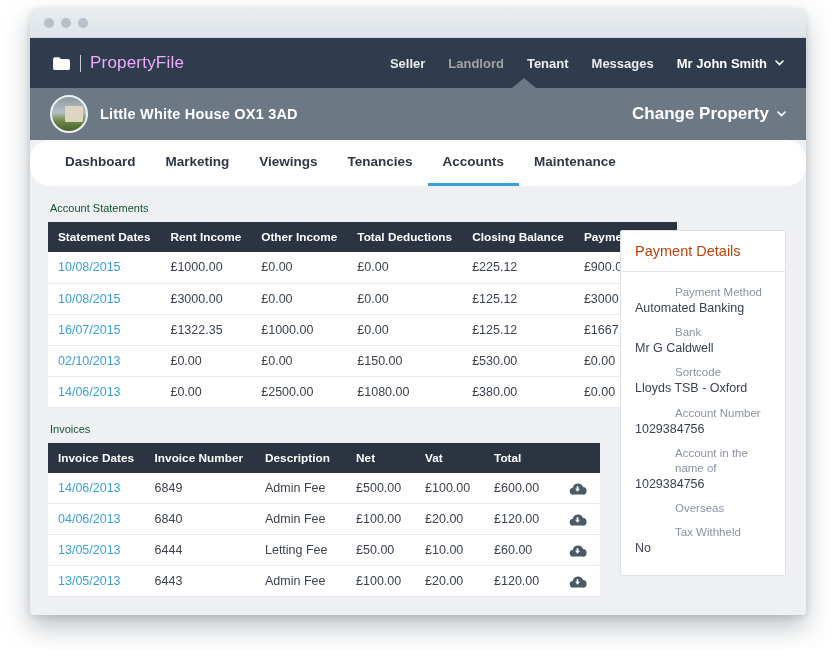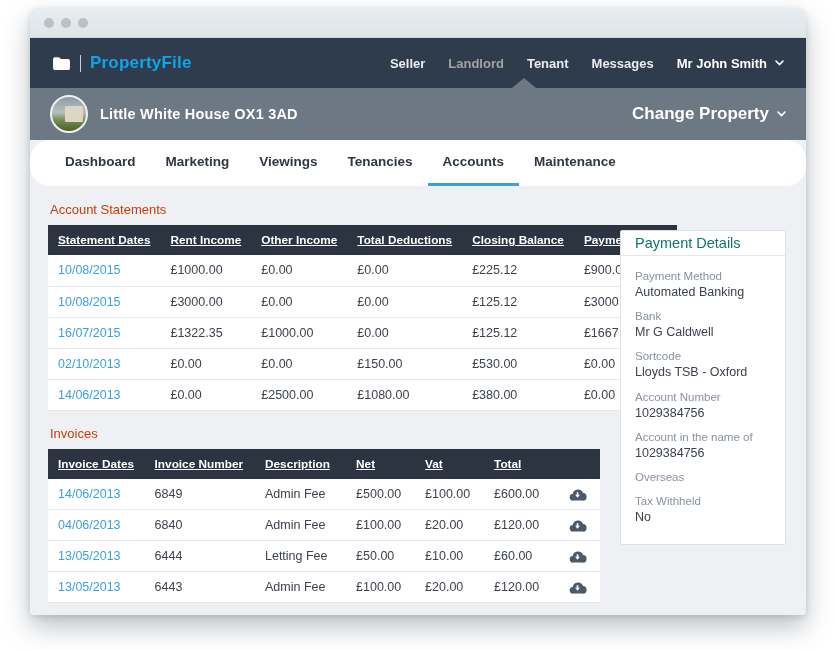--- a/index.html
+++ b/index.html
@@ -15,64 +15,64 @@
   .browser-window{
     position:absolute;left:30px;top:8px;width:776px;height:607px;
     border-radius:8px 8px 4px 4px;overflow:hidden;background:var(--content-bg);
     box-shadow:0 12px 26px rgba(80,92,104,.38),0 2px 6px rgba(0,0,0,.12);
   }
   
   .chrome{height:30px;background:linear-gradient(#e9edf0,#dee4e8);border-bottom:1px solid #ccd3d9;display:flex;align-items:center;padding-left:14px;gap:7px;}
   .chrome-dot{width:10px;height:10px;border-radius:50%;background:#b7c1c9;}
   
   .navbar{height:50px;background:var(--navbar-bg);display:flex;align-items:center;padding:0 22px;}
-  .logo{display:flex;align-items:center;gap:9px;color:#0ea5e9;font-size:17px;font-weight:bold;letter-spacing:.2px;justify-content:flex-end;}
+  .logo{display:flex;align-items:center;gap:9px;color:#f0abfc;font-size:17px;font-weight:normal;letter-spacing:.2px;justify-content:flex-end;}
   .logo-divider{width:1px;height:17px;background:rgba(255,255,255,.75);}
   .nav-right{margin-left:auto;display:flex;align-items:center;gap:23px;}
   .nav-item{color:rgba(255,255,255,.9);font-size:13px;font-weight:bold;text-decoration:none;cursor:pointer;}
   .nav-item.active{color:#a3a3a3;}
   .user-menu{display:flex;align-items:center;gap:8px;color:#fff;font-size:13px;font-weight:bold;cursor:pointer;}
   
   .property-bar{height:52px;background:var(--property-bar-bg);display:flex;align-items:center;padding:0 20px;position:relative;}
   .nav-pointer{position:absolute;top:-10px;left:482px;width:0;height:0;border-left:12px solid transparent;border-right:12px solid transparent;border-bottom:10px solid var(--property-bar-bg);}
   .avatar{width:38px;height:38px;border-radius:50%;border:2px solid #eef1f2;margin-right:12px;overflow:hidden;position:relative;background:linear-gradient(180deg,#8e9aa4 0%,#b6bfc2 45%,#6f8a4a 70%,#47632c 100%);flex:none;}
   .avatar-house{position:absolute;right:3px;top:9px;width:18px;height:16px;background:#ded6c2;border-radius:1px;}
   .property-name{color:#fff;font-size:14.5px;font-weight:bold;letter-spacing:.2px;}
   .change-property{margin-left:auto;display:flex;align-items:center;gap:8px;color:#fff;font-size:17px;font-weight:bold;cursor:pointer;}
   
   .tabbar{height:46px;background:#fff;display:flex;align-items:stretch;padding-left:20px;border-radius:20px;}
   .tab{display:flex;align-items:center;padding:0 15px;font-size:13.5px;font-weight:bold;color:#2f3743;border-bottom:3px solid transparent;cursor:pointer;}
   .tab.active{border-bottom-color:var(--accent);}
   
   .content{display:flex;gap:20px;padding:16px 20px 0 18px;background:var(--content-bg);height:429px;overflow:hidden;align-items:flex-start;}
   .main-col{width:552px;flex:none;}
-  .section-title{font-size:13px;font-weight:500;color:#c2410c;margin:0 0 8px 2px;}
+  .section-title{font-size:11px;font-weight:500;color:#14532d;margin:0 0 8px 2px;}
   .section-title.second{margin-top:15px;}
   table{width:100%;border-collapse:collapse;background:#fff;}
-  thead th{background:var(--table-header-bg);color:#fff;font-size:11.8px;font-weight:bold;text-align:left;height:30px;padding:0 10px;white-space:nowrap;text-decoration:underline;}
+  thead th{background:var(--table-header-bg);color:#fff;font-size:11.8px;font-weight:bold;text-align:left;height:30px;padding:0 10px;white-space:nowrap;}
   tbody td{height:31px;padding:0 10px;font-size:12.5px;color:#3c434d;border-bottom:1px solid #e6e9ec;background:#fff;white-space:nowrap;}
   td.link-cell{color:var(--link);cursor:pointer;}
   td.icon-cell,th.icon-col{text-align:center;padding:0 6px;}
   .cloud-btn{display:inline-flex;vertical-align:middle;cursor:pointer;}
   
   .t-statements col:nth-child(1){width:16%;} .t-statements col:nth-child(2){width:14.5%;}
   .t-statements col:nth-child(3){width:15.5%;} .t-statements col:nth-child(4){width:18%;}
   .t-statements col:nth-child(5){width:17%;} .t-statements col:nth-child(6){width:11%;}
   .t-statements col:nth-child(7){width:8%;}
   
   .t-invoices col:nth-child(1){width:17.5%;} .t-invoices col:nth-child(2){width:20%;}
   .t-invoices col:nth-child(3){width:16.5%;} .t-invoices col:nth-child(4){width:12.5%;}
   .t-invoices col:nth-child(5){width:12.5%;} .t-invoices col:nth-child(6){width:13%;}
   .t-invoices col:nth-child(7){width:8%;}
   
   .sidebar{width:166px;flex:none;margin-top:28px;background:#fff;border:1px solid #dde1e6;border-radius:2px;}
-  .panel-header{padding:4px 14px;font-size:14.5px;color:#0f766e;border-bottom:1px solid #e4e7ea;}
+  .panel-header{padding:12px 14px;font-size:14.5px;color:#c2410c;border-bottom:1px solid #e4e7ea;}
   .panel-body{padding:13px 14px 10px;}
   .field{margin-bottom:9px;}
-  .field-label{font-size:11.5px;color:#8892a0;line-height:1.3;}
+  .field-label{font-size:11.5px;color:#8892a0;line-height:1.3;margin-left:40px;}
   .field-value{font-size:12.5px;color:#3c434d;line-height:1.3;}
 </style>
 </head>
 <body>
 
 <div class="browser-window">
 
   <div class="chrome">
     <div class="chrome-dot"></div>
     <div class="chrome-dot"></div>

